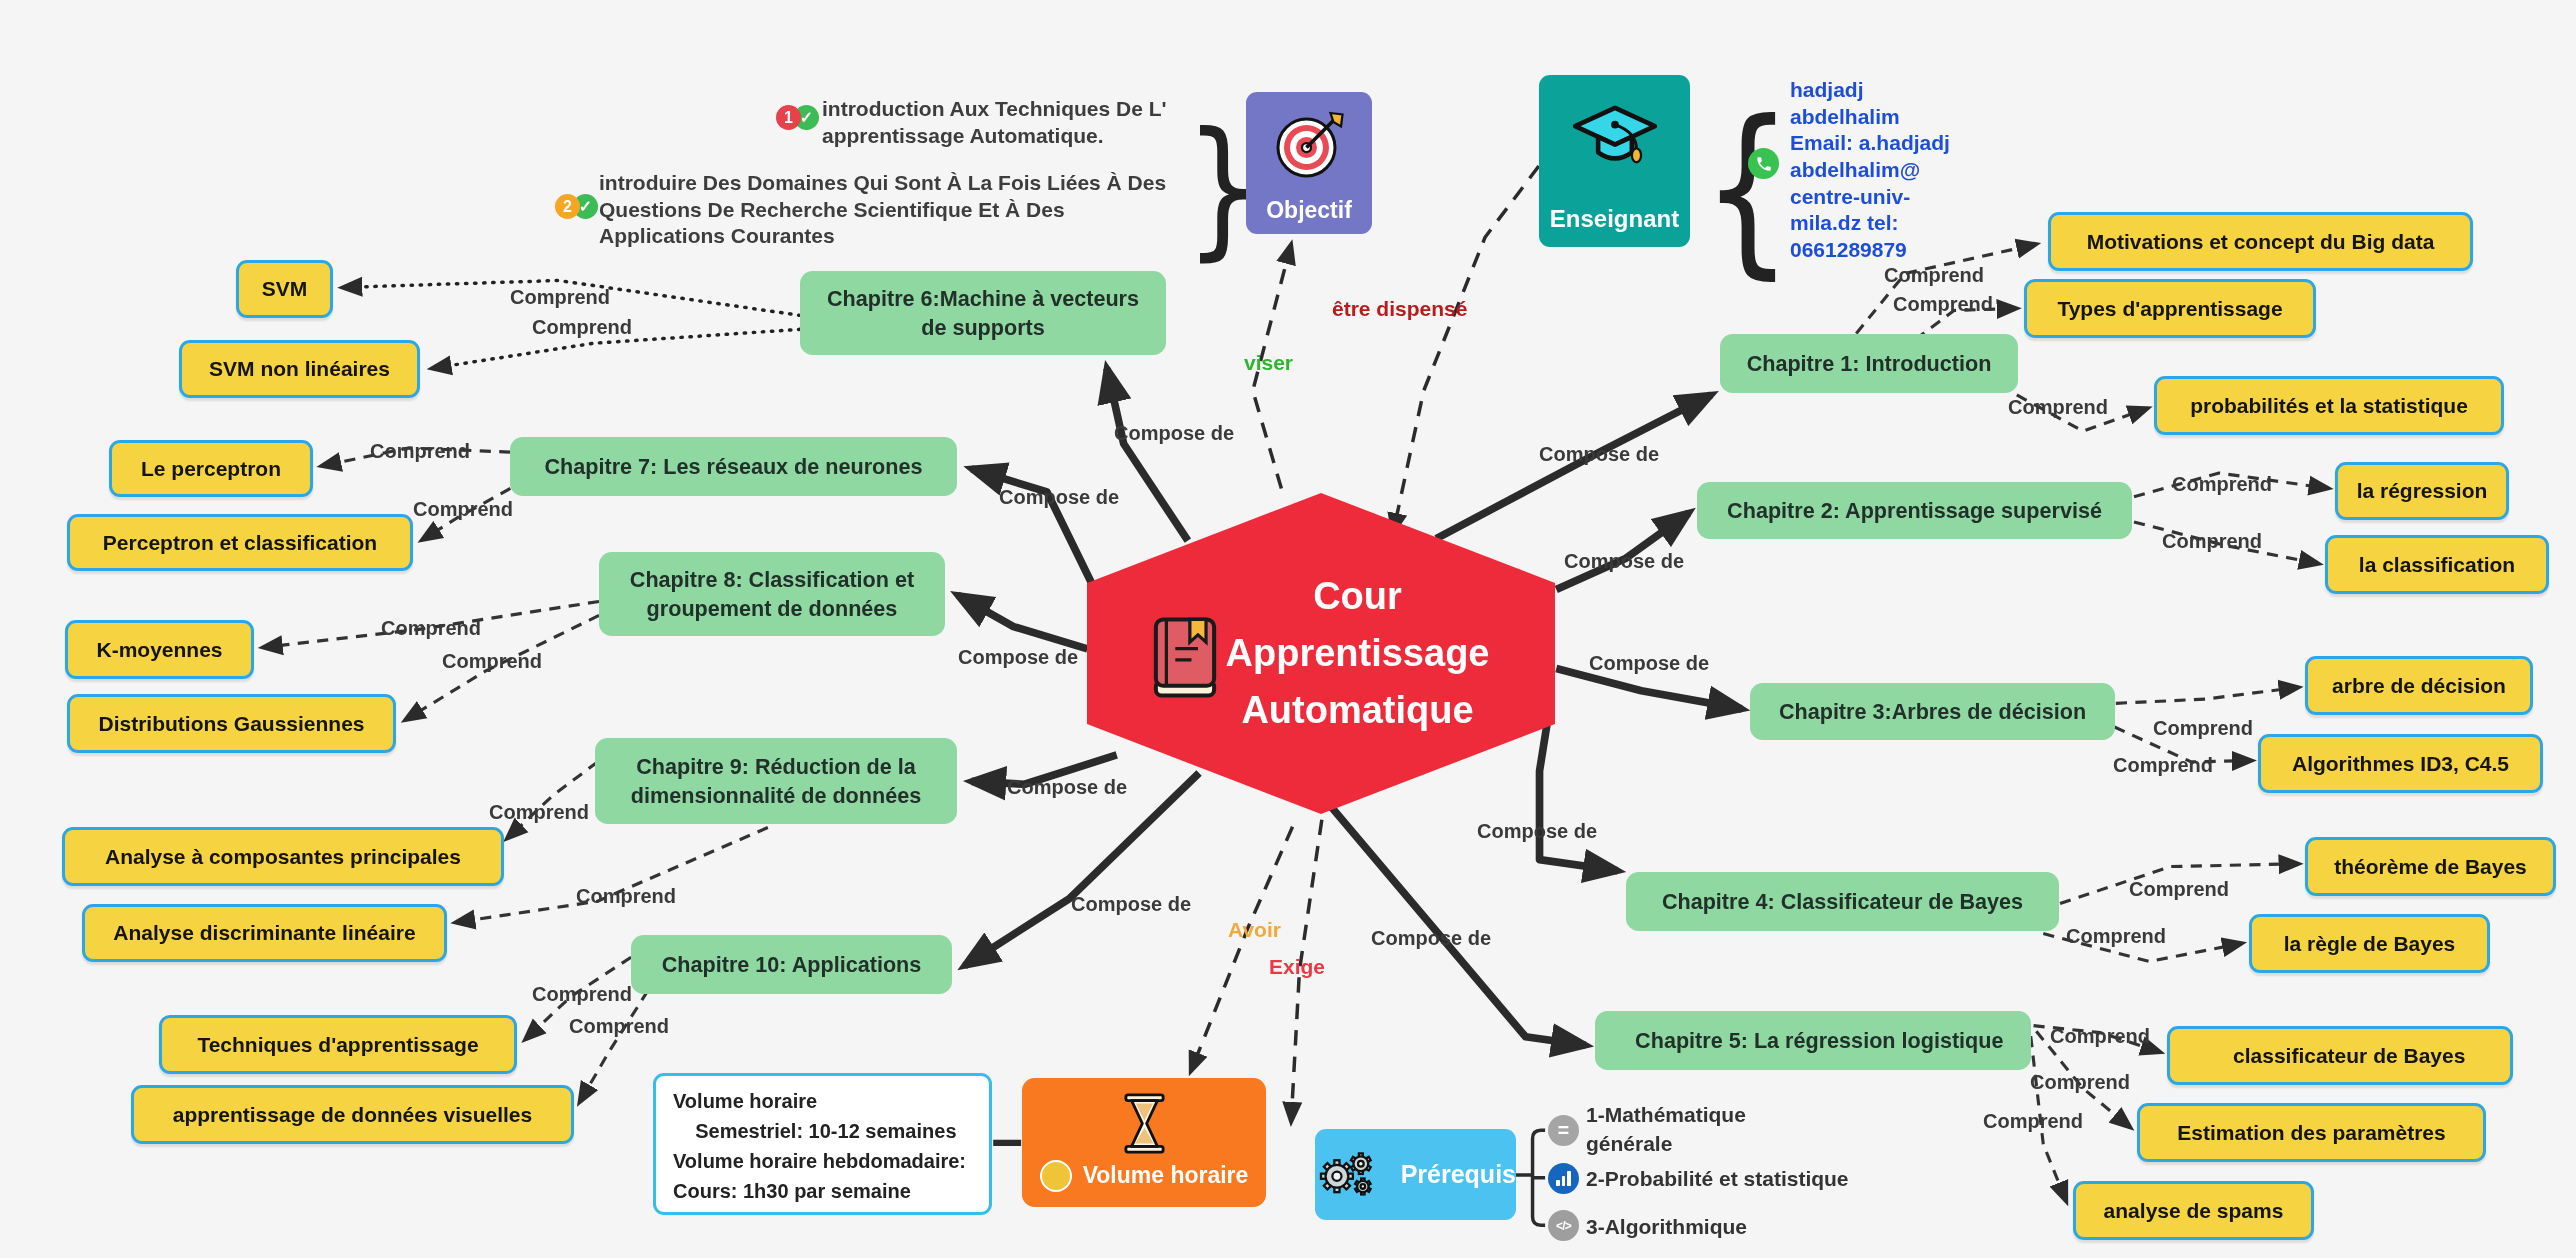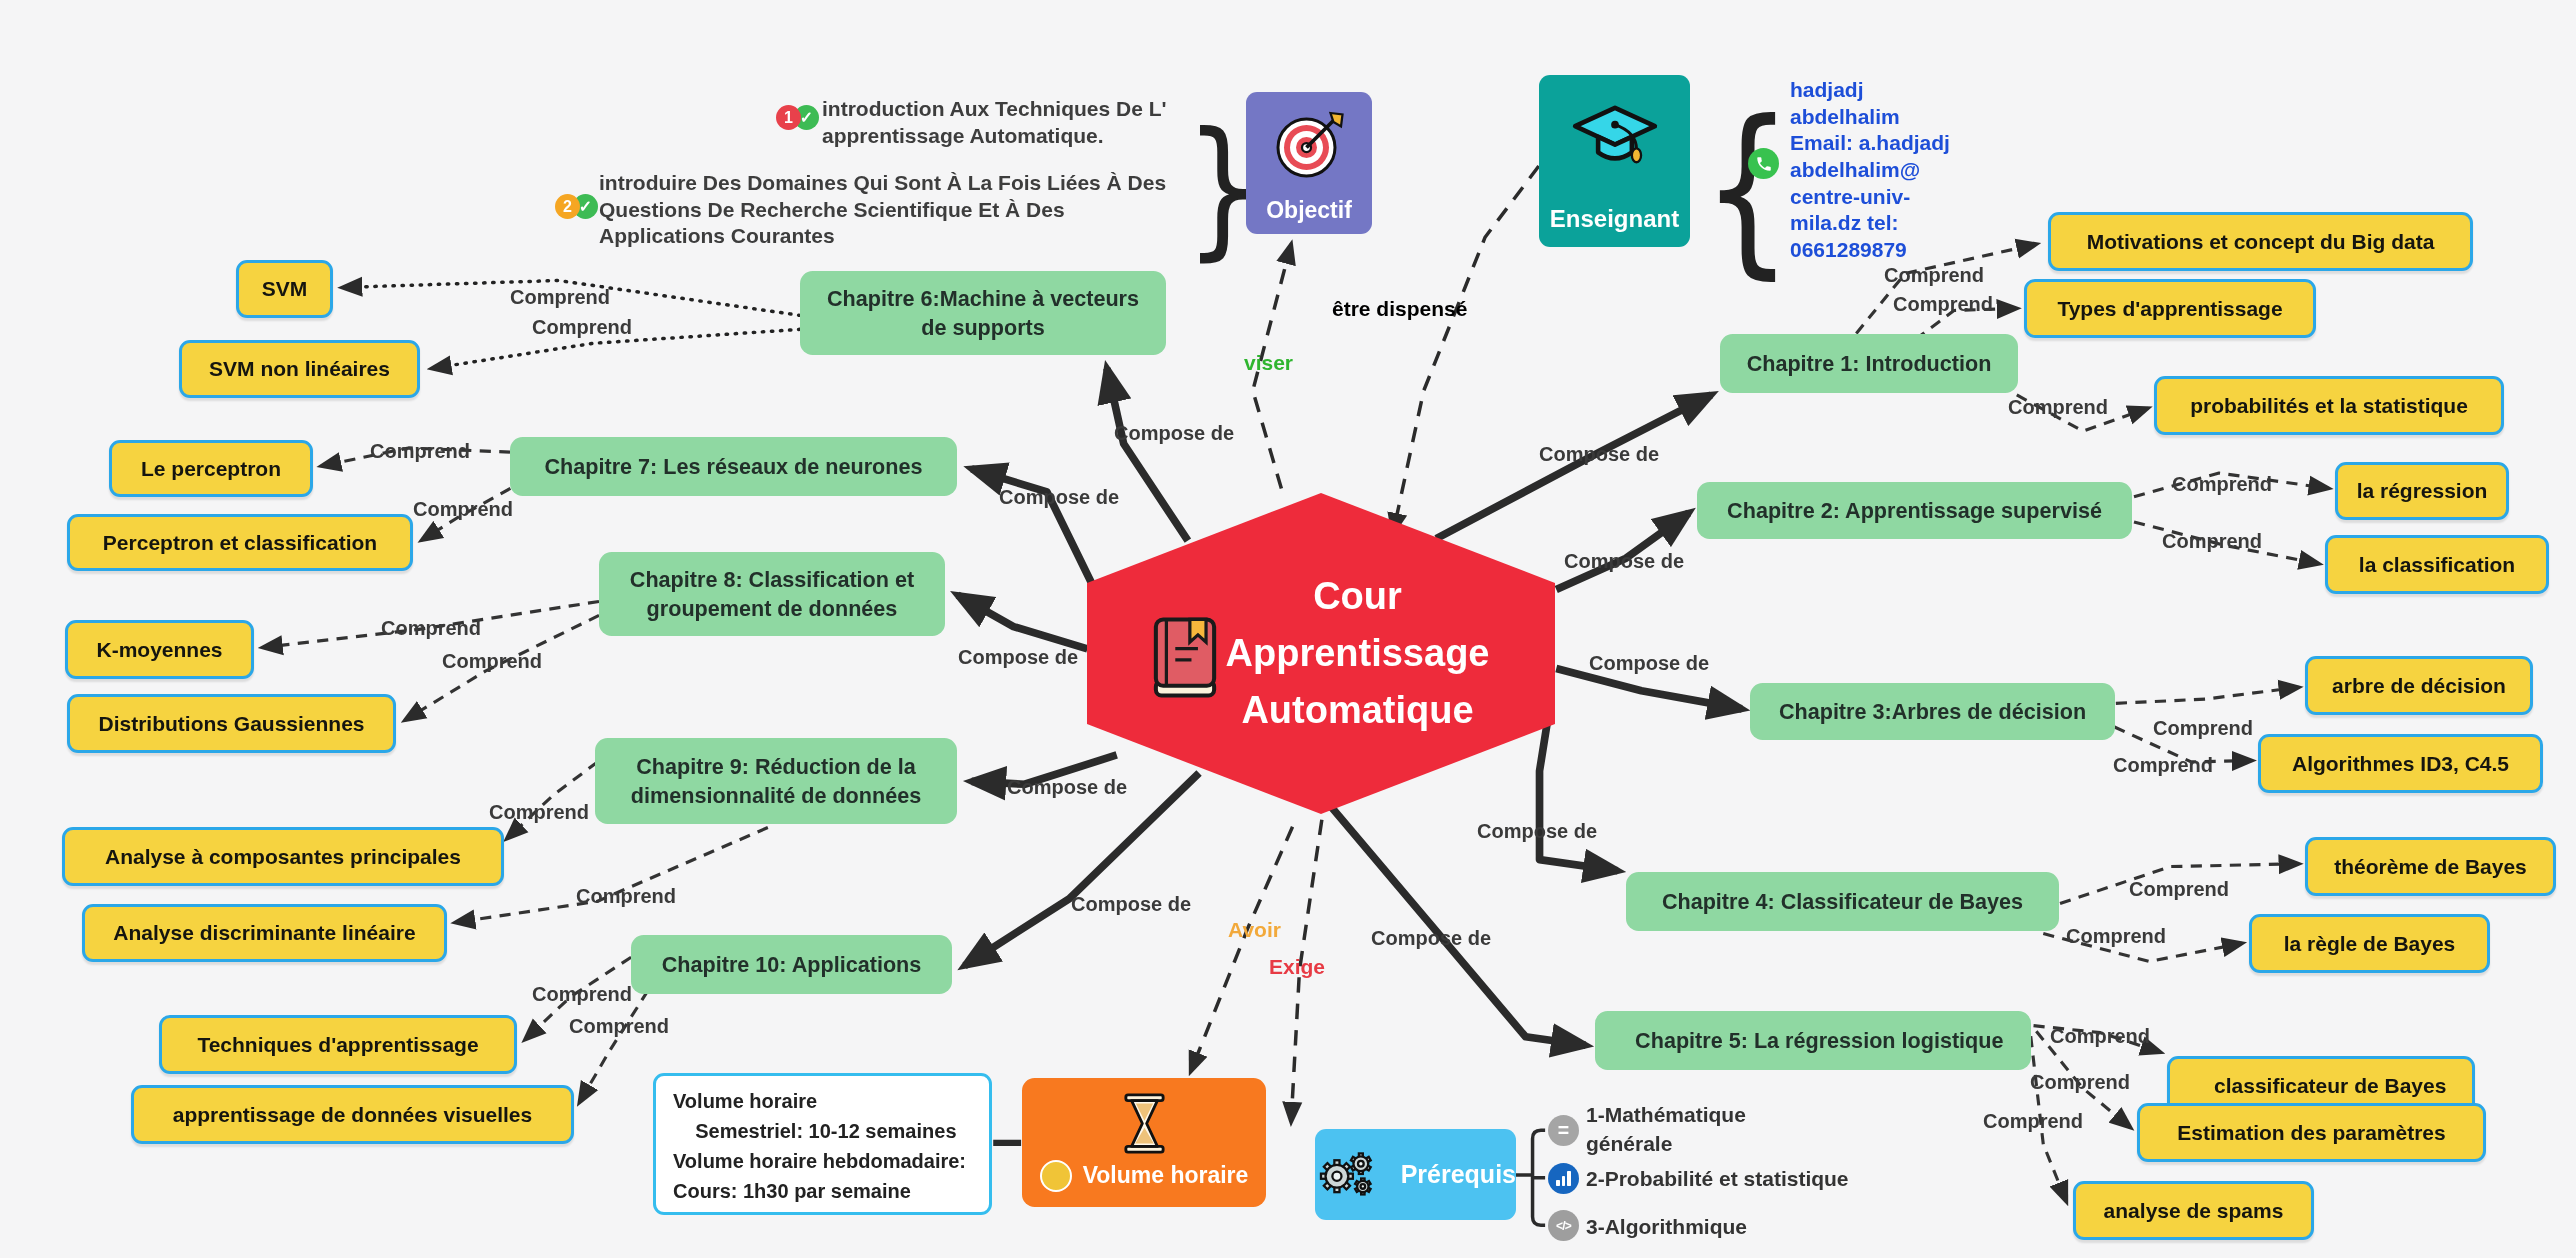--- a/index.html
+++ b/index.html
@@ -214,21 +214,21 @@
 
   <div class="chapter" style="left:1750px;top:683px;width:365px;height:57px;">Chapitre 3:Arbres de décision</div>
   <div class="topic" style="left:2305px;top:656px;width:228px;height:59px;">arbre de décision</div>
   <div class="topic" style="left:2258px;top:734px;width:285px;height:59px;">Algorithmes ID3, C4.5</div>
 
   <div class="chapter" style="left:1626px;top:872px;width:433px;height:59px;">Chapitre 4: Classificateur de Bayes</div>
   <div class="topic" style="left:2305px;top:837px;width:251px;height:59px;">théorème de Bayes</div>
   <div class="topic" style="left:2249px;top:914px;width:241px;height:59px;">la règle de Bayes</div>
 
   <div class="chapter" style="left:1595px;top:1011px;width:436px;height:59px;padding-left:28px;">Chapitre 5: La régression logistique</div>
-  <div class="topic" style="left:2167px;top:1056px;width:308px;height:59px;padding-left:31px;">classificateur de Bayes</div>
+  <div class="topic" style="left:2167px;top:1026px;width:346px;height:59px;padding-left:31px;">classificateur de Bayes</div>
   <div class="topic" style="left:2137px;top:1103px;width:349px;height:59px;">Estimation des paramètres</div>
   <div class="topic" style="left:2073px;top:1181px;width:241px;height:59px;">analyse de spams</div>
 
   <div class="chapter" style="left:800px;top:271px;width:366px;height:84px;">Chapitre 6:Machine à vecteurs de supports</div>
   <div class="topic" style="left:236px;top:260px;width:97px;height:58px;">SVM</div>
   <div class="topic" style="left:179px;top:340px;width:241px;height:58px;">SVM non linéaires</div>
 
   <div class="chapter" style="left:510px;top:437px;width:447px;height:59px;">Chapitre 7: Les réseaux de neurones</div>
   <div class="topic" style="left:109px;top:440px;width:204px;height:57px;">Le perceptron</div>
   <div class="topic" style="left:67px;top:514px;width:346px;height:57px;">Perceptron et classification</div>
@@ -348,18 +348,18 @@
   <span class="elabel" style="left:958px;top:646px;">Compose de</span>
   <span class="elabel" style="left:1007px;top:776px;">Compose de</span>
   <span class="elabel" style="left:1071px;top:893px;">Compose de</span>
   <span class="elabel" style="left:1539px;top:443px;">Compose de</span>
   <span class="elabel" style="left:1564px;top:550px;">Compose de</span>
   <span class="elabel" style="left:1589px;top:652px;">Compose de</span>
   <span class="elabel" style="left:1477px;top:820px;">Compose de</span>
   <span class="elabel" style="left:1371px;top:927px;">Compose de</span>
 
   <span class="special" style="left:1244px;top:351px;color:#2fb52f;">viser</span>
-  <span class="special" style="left:1332px;top:297px;color:#000000;">être dispensé</span>
+  <span class="special" style="left:1332px;top:297px;color:#b91c1c;">être dispensé</span>
   <span class="special" style="left:1228px;top:918px;color:#f2a93b;">Avoir</span>
   <span class="special" style="left:1269px;top:955px;color:#e73a44;">Exige</span>
 
 </div>
 
 
 </body></html>

